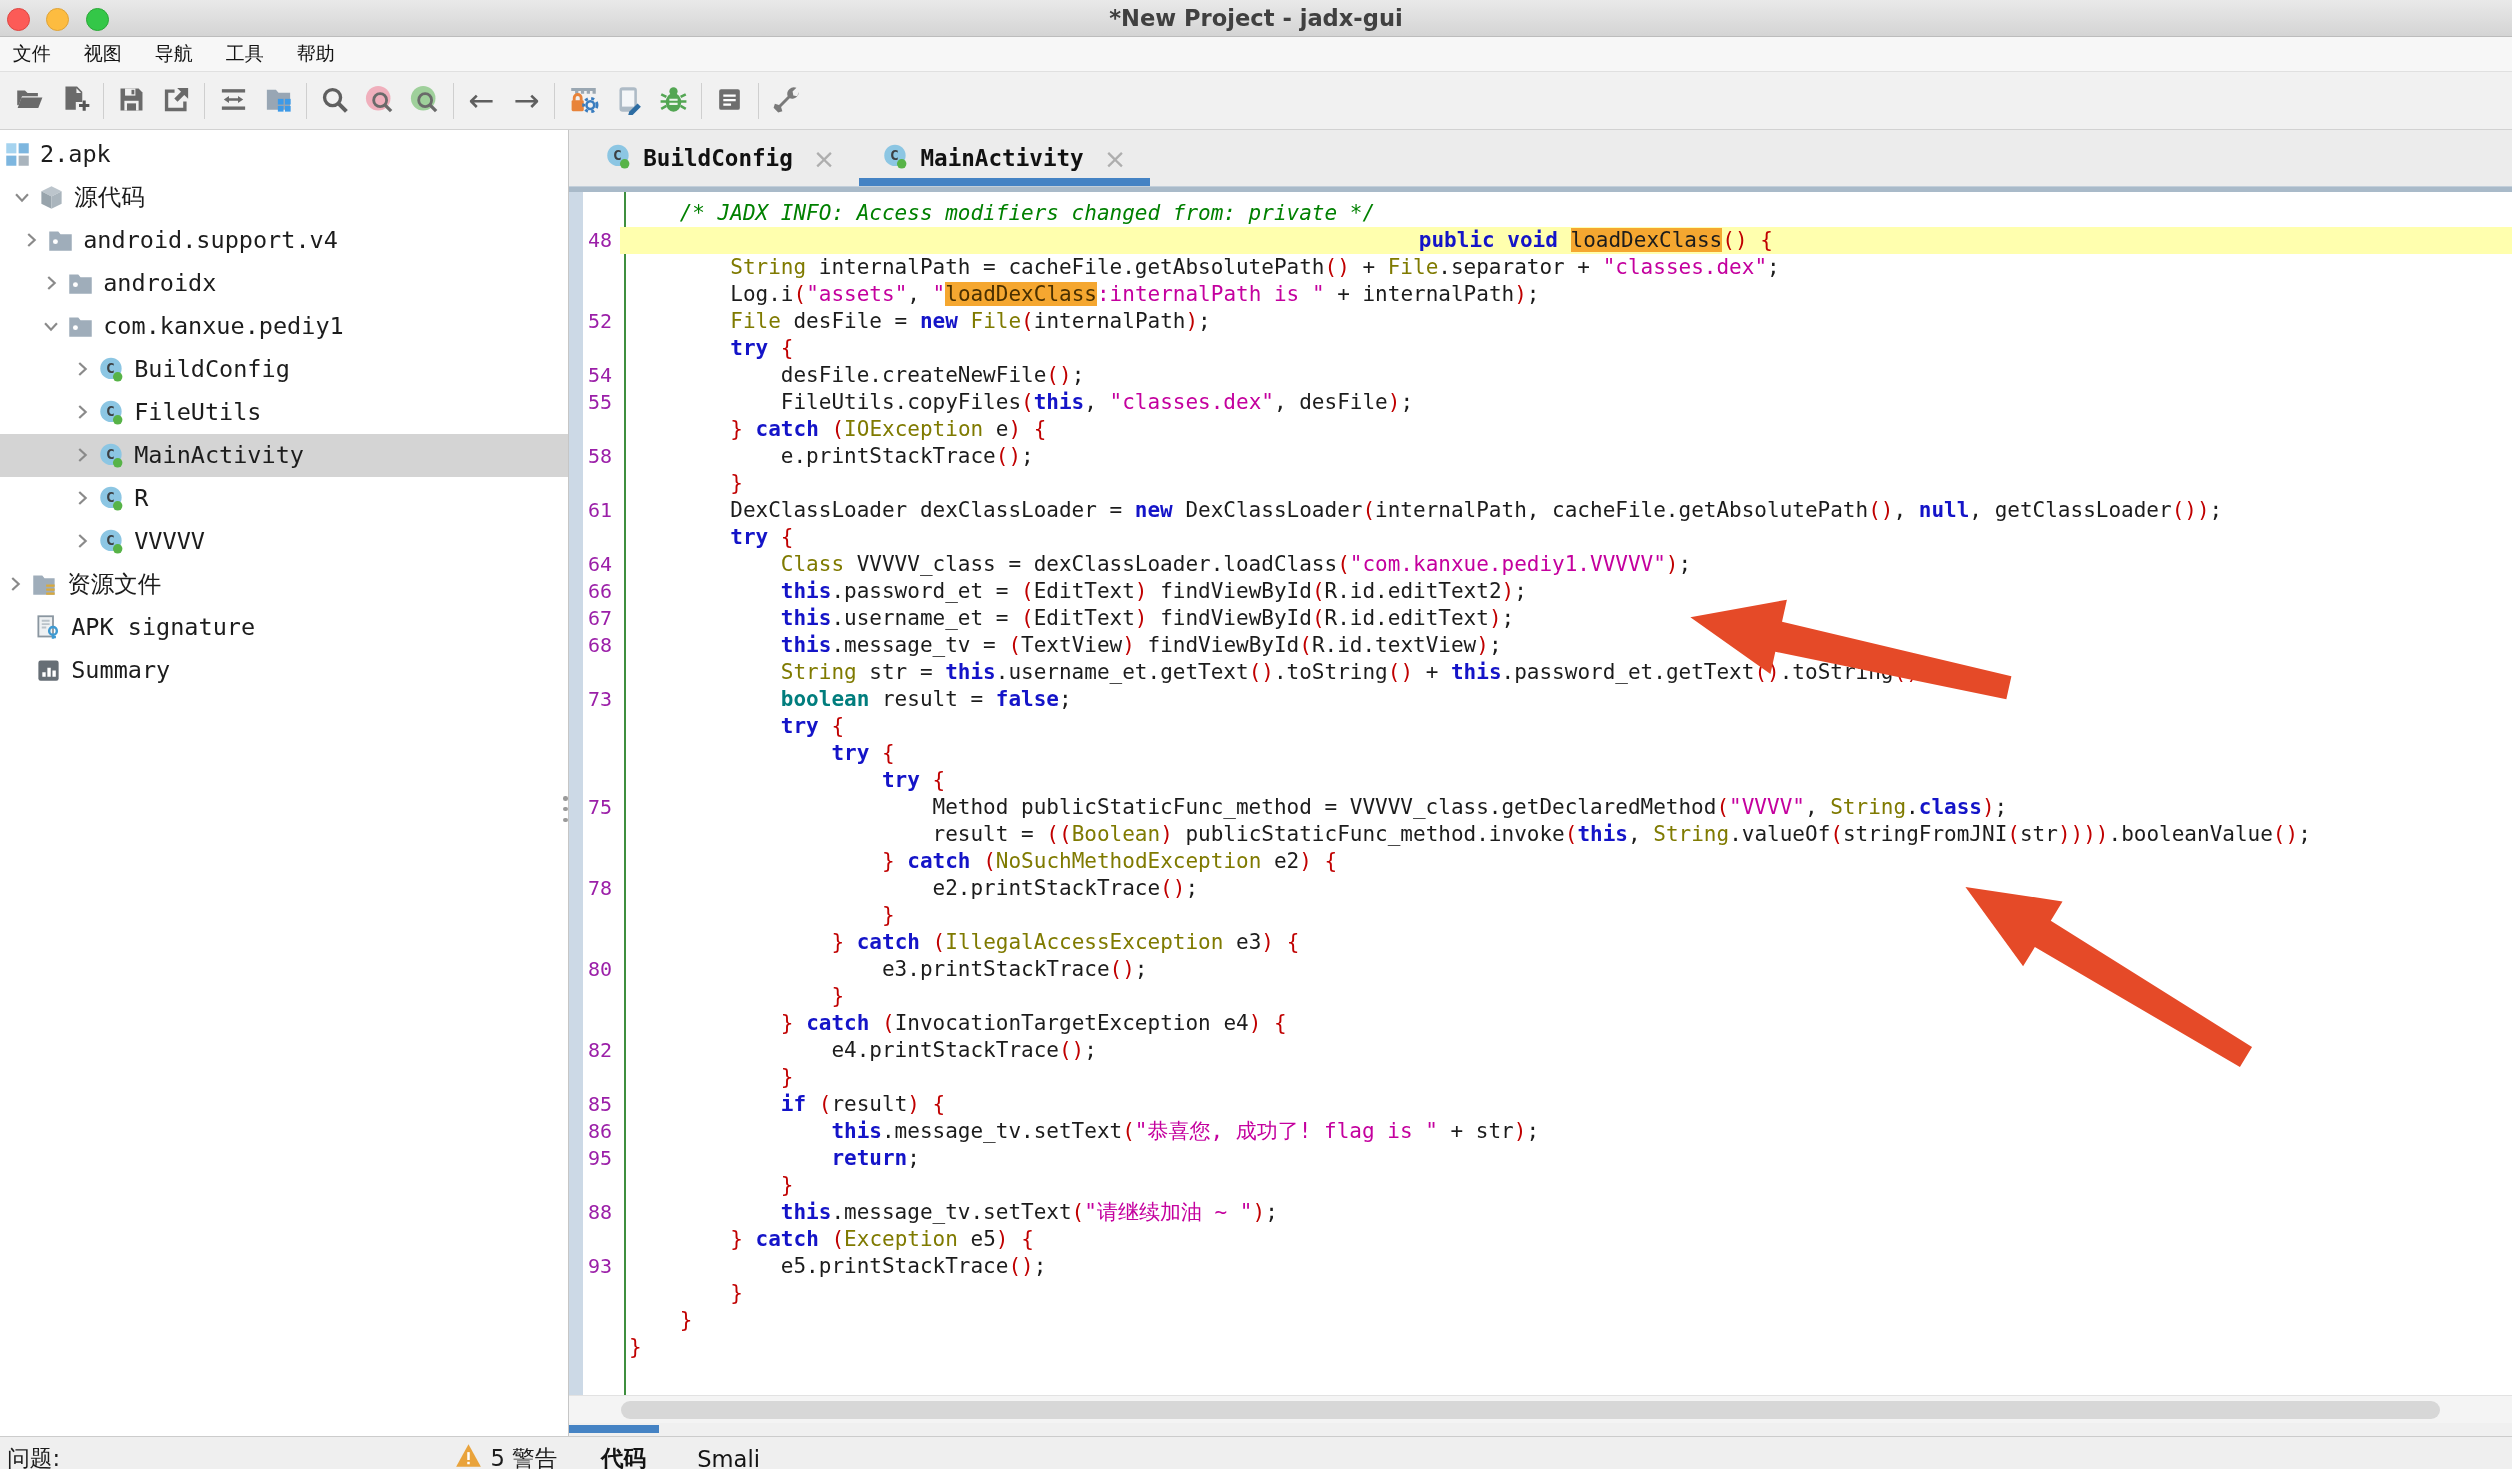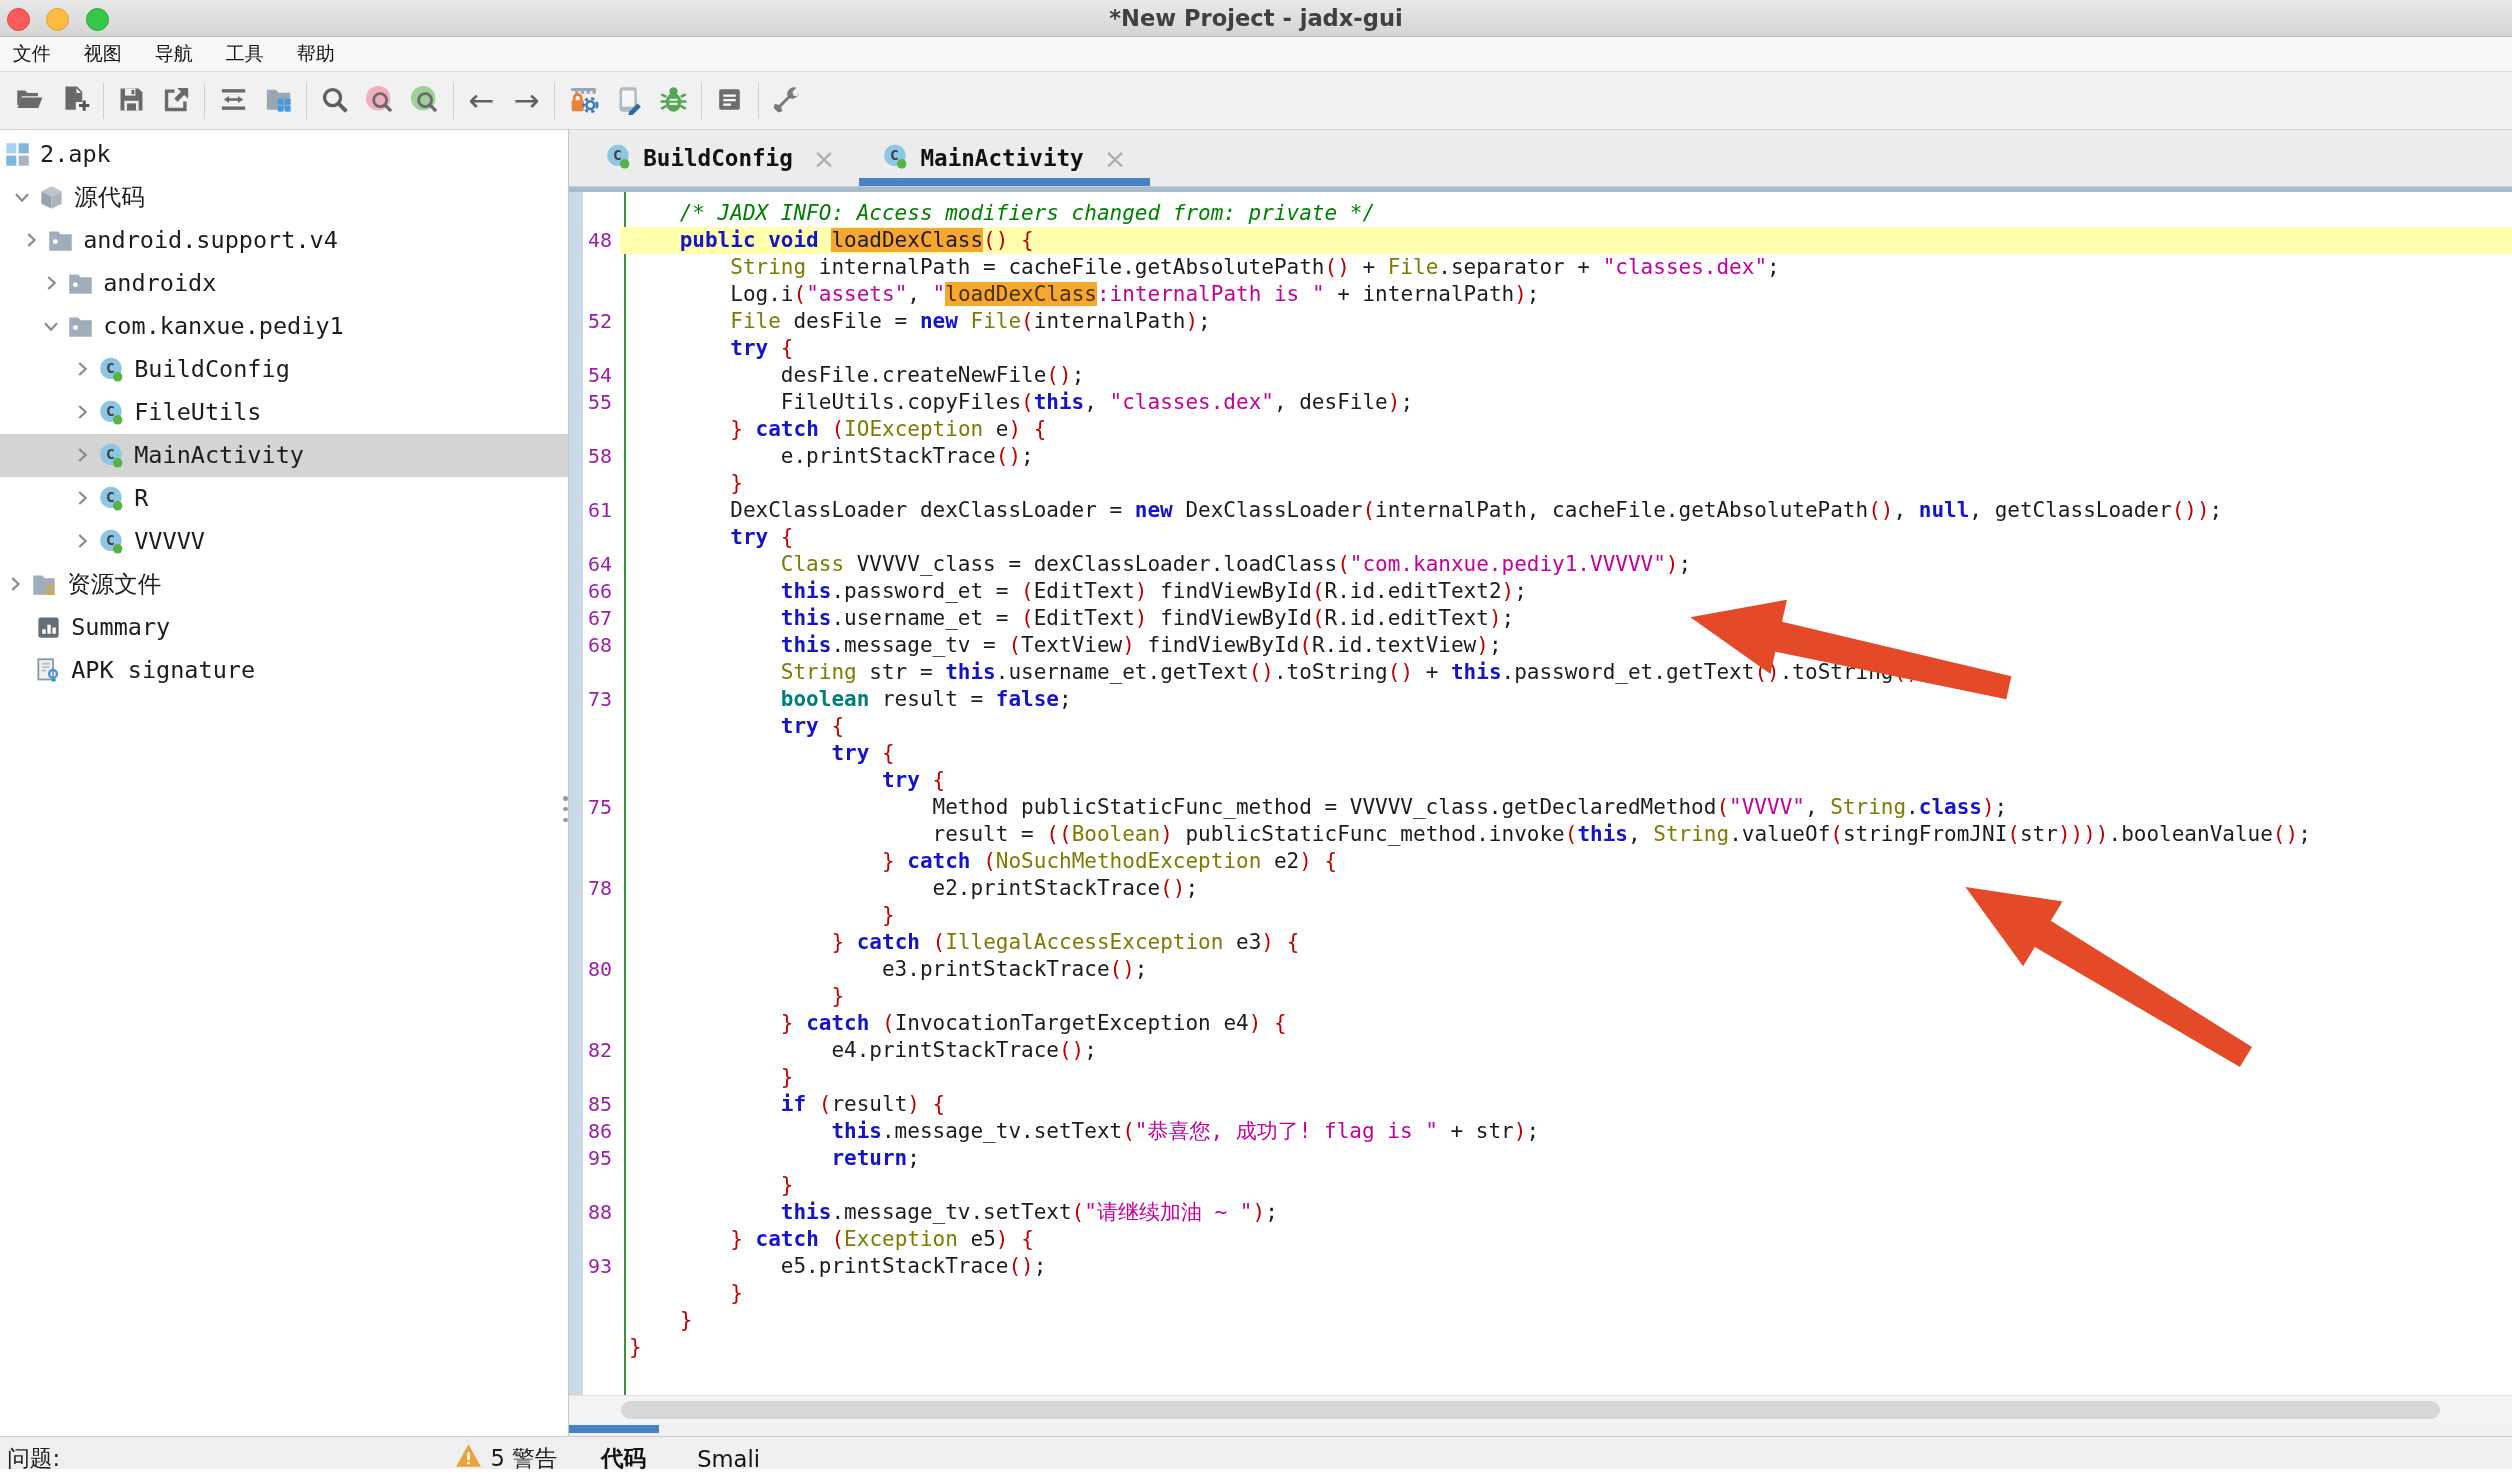--- a/index.html
+++ b/index.html
@@ -53,21 +53,21 @@
   .tabdivider{height:5.4px;background:#a9bac9;border-top:0.9px solid #c3cfda;}
   .codewrap{position:relative;flex:1;overflow:hidden;background:#ffffff;}
   .lstrip{position:absolute;left:0;top:0;bottom:0;width:13.6px;background:#ccd9e6;}
   .gutline{position:absolute;left:55px;top:0;bottom:0;width:1.8px;background:#3f8f3f;}
   .codelines{position:absolute;left:0;right:0;top:7.2px;}
   .line{display:flex;height:27px;line-height:27px;padding-left:3px;
         font-family:"DejaVu Sans Mono","Liberation Mono",monospace;font-size:21px;}
   .gut{display:inline-block;width:40px;text-align:right;padding-right:8.1px;flex:none;
        color:#9b1fa8;font-size:20px;}
   .code{flex:1;white-space:pre;padding-left:9px;min-width:0;}
-  .line.hl .code{background:#ffffae;}
+  .line.hl .code{background:#ffffae;text-align:center;}
   .tk-k{font-weight:bold;}
   .tk-t{font-weight:bold;}
   .tk-m{font-style:italic;}
   .tk-occ{background:#f5a730;color:#1c1c1c;}
   .tk-socc{background:#f5a730;color:#4a3000;}
   .hscroll{height:27px;background:#f4f4f4;border-top:0.9px solid #e2e2e2;position:relative;}
   .hthumb{position:absolute;top:4.5px;height:18px;border-radius:9px;background:#d7d7d7;
           left:52px;right:72px;}
   .btabstrip{height:12.7px;background:#f0f0f0;position:relative;}
   .bindicator{position:absolute;left:0;top:1.8px;width:90px;height:8.1px;background:#4583c4;}
@@ -384,39 +384,39 @@
                 <g stroke="#d9a93c" stroke-width="2">
                   <path d="M13.5 13h7.5M13.5 16.5h7.5M13.5 20h7.5"></path>
                 </g>
               </svg>
             </span>
             <span class="tlabel">资源文件</span>
           </div>
           <div class="trow" style="padding-left: 33px;">
             <span class="ticon">
               <svg viewBox="0 0 24 24">
-                <rect x="3" y="3" width="18" height="18" rx="2" fill="#666e75"></rect>
-                <path fill="#ffffff" d="M6.5 17.5v-4h3v4zM11 17.5v-8h3v8zM15.5 17.5v-5.5h3v5.5z"></path>
-                <rect x="6.5" y="6" width="12" height="1.8" fill="#ffffff" opacity="0"></rect>
-              </svg>
-            </span>
-            <span class="tlabel">Summary</span>
-          </div>
-          <div class="trow" style="padding-left: 33px;">
-            <span class="ticon">
-              <svg viewBox="0 0 24 24">
                 <rect x="3" y="2" width="13" height="18" fill="#eef1f3" stroke="#8a96a0" stroke-width="1.6"></rect>
                 <g stroke="#b9c2c9" stroke-width="1.6">
                   <path d="M6 6h7M6 9h7M6 12h4"></path>
                 </g>
                 <circle cx="16" cy="15" r="3.4" fill="none" stroke="#3e9ad2" stroke-width="2.2"></circle>
                 <path stroke="#3e9ad2" stroke-width="2.2" d="M16 18.4V22M16 20.4h2.6"></path>
               </svg>
             </span>
             <span class="tlabel">APK signature</span>
+          </div>
+          <div class="trow" style="padding-left: 33px;">
+            <span class="ticon">
+              <svg viewBox="0 0 24 24">
+                <rect x="3" y="3" width="18" height="18" rx="2" fill="#666e75"></rect>
+                <path fill="#ffffff" d="M6.5 17.5v-4h3v4zM11 17.5v-8h3v8zM15.5 17.5v-5.5h3v5.5z"></path>
+                <rect x="6.5" y="6" width="12" height="1.8" fill="#ffffff" opacity="0"></rect>
+              </svg>
+            </span>
+            <span class="tlabel">Summary</span>
           </div>
         </div>
       <div class="splitdots">
           <i></i>
           <i></i>
           <i></i>
         </div>
     </div>
 
     <div class="editor">

